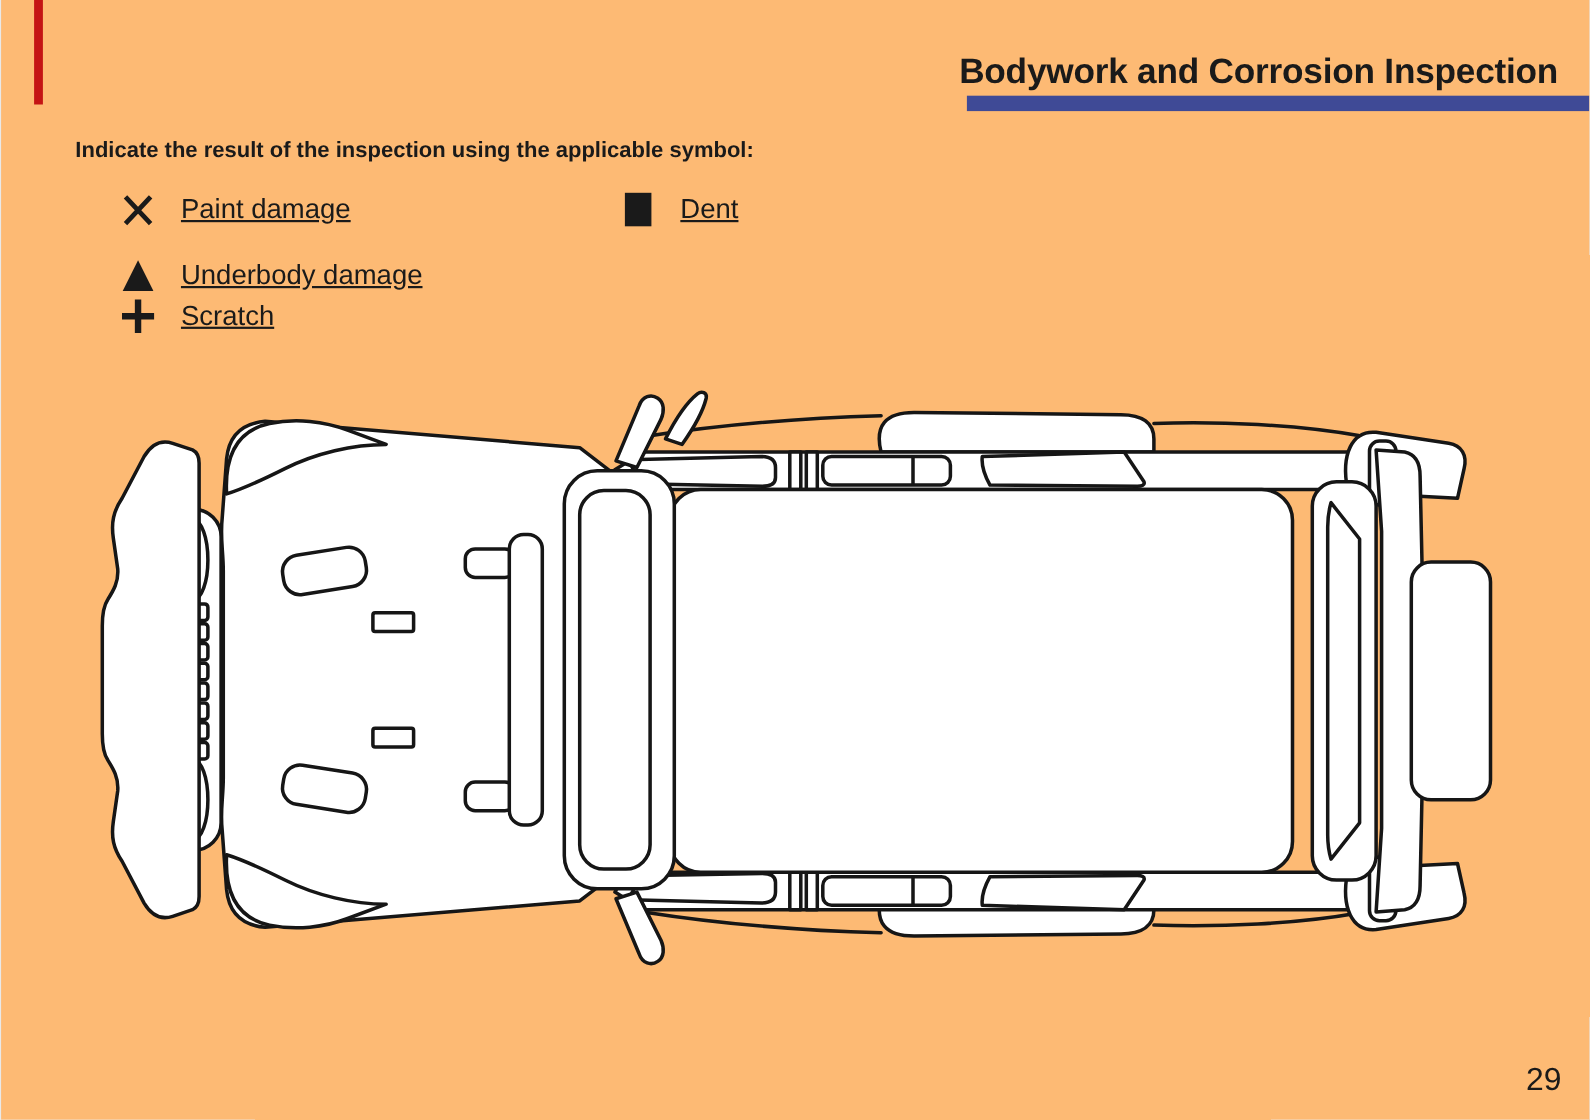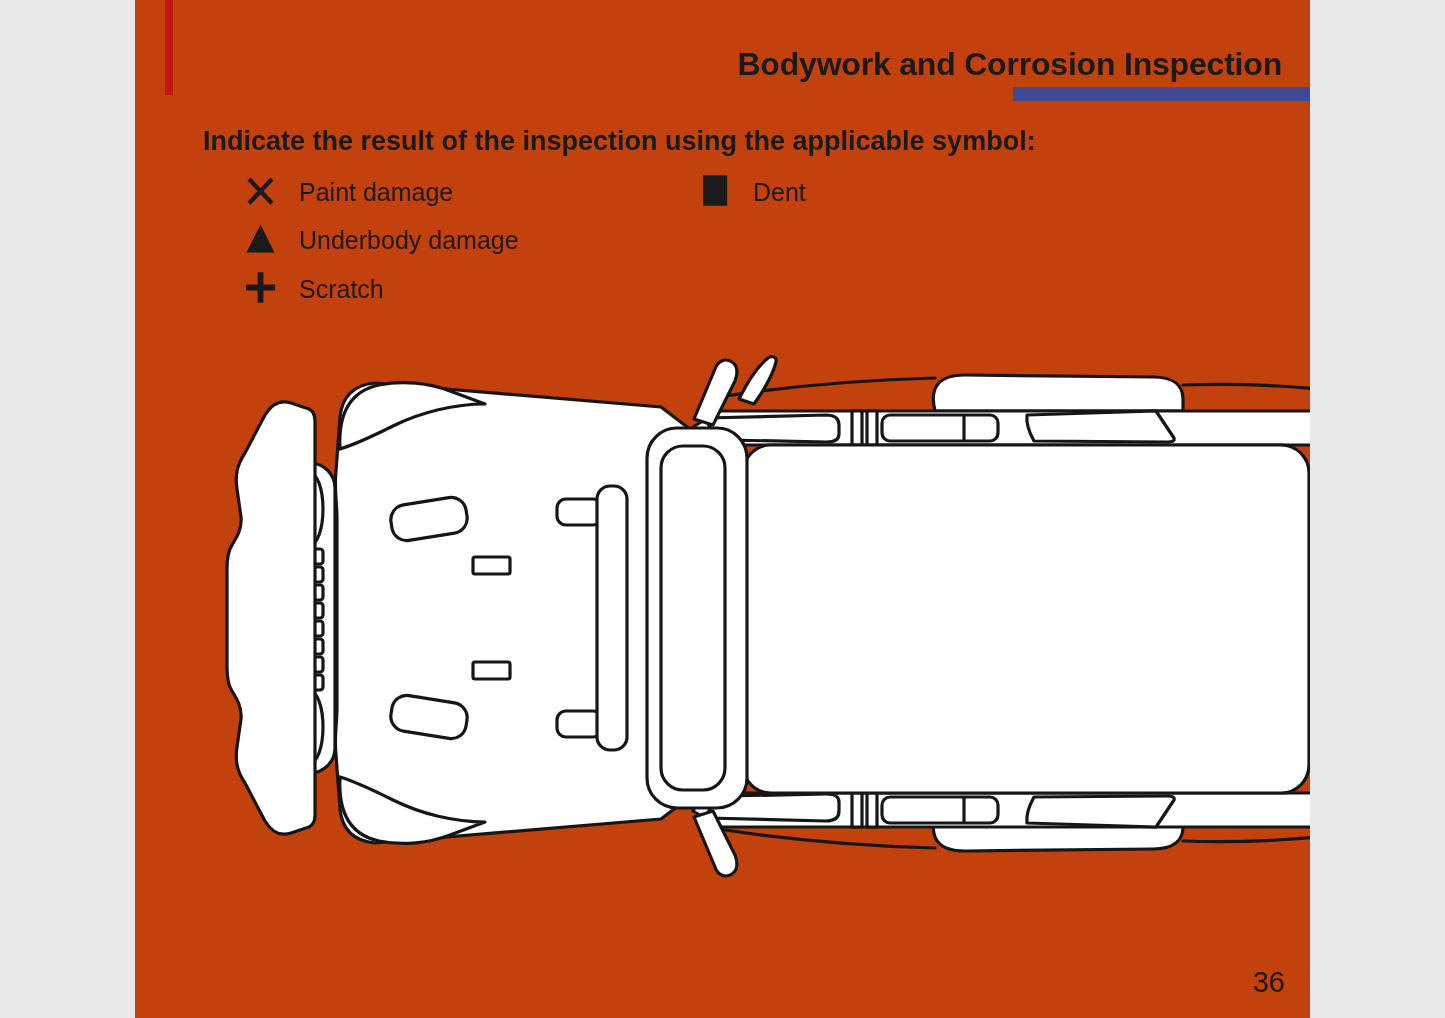--- a/index.html
+++ b/index.html
@@ -1,36 +1,36 @@
 <!DOCTYPE html>
 <html><head>
 <meta charset="utf-8">
 <style>
   html,body { margin:0; padding:0; background:#e9e9e9; }
   .page {
     position:relative;
-    width:1175px; height:1018px;
-    background:#c2410c;
+    width:1444px; height:1018px;
+    background:#fdba74;
     font-family:"Liberation Sans", sans-serif;
     color:#1a1a1a;
     overflow:hidden;
     margin:0 auto;
   }
   .edge-tab { position:absolute; left:30px; top:0; width:8px; height:95px; background:#c41414; }
   .title {
     position:absolute; top:46px; right:28px;
     font-size:32px; font-weight:700; letter-spacing:-0.2px; white-space:nowrap;
   }
   .title-bar { position:absolute; left:878px; right:0; top:87px; height:14px; background:#3f4a96; }
   .instruction {
     position:absolute; left:68px; top:126px;
-    font-size:27px; font-weight:700; white-space:nowrap;
+    font-size:20px; font-weight:700; white-space:nowrap;
   }
   .legend-item {
-    position:absolute; display:flex; align-items:flex-end; white-space:nowrap;
+    position:absolute; display:flex; align-items:center; white-space:nowrap;text-decoration:underline;
   }
   .legend-item .sym { width:34px; height:34px; display:flex; align-items:center; justify-content:center; }
   .legend-item .lbl { margin-left:22px; font-size:25px; }
   .car-wrap { position:absolute; left:88px; top:352px; width:1280px; height:552px; }
   .car-wrap svg { display:block; width:100%; height:100%; }
   .page-number { position:absolute; right:25px; top:966px; font-size:29px; }
 </style>
 </head>
 <body>
 
@@ -44,21 +44,21 @@
   <div class="instruction">Indicate the result of the inspection using the applicable symbol:</div>
 
   <div class="legend-item" style="left:108px; top:173px;">
     <span class="sym">
       <svg viewBox="0 0 24 26" width="31" height="33">
           <path d="M3,4 L21,23 M21,4 L3,23" stroke="#1a1a1a" stroke-width="3.4" fill="none"></path>
         </svg>
     </span>
     <span class="lbl">Paint damage</span>
   </div>
-  <div class="legend-item" style="left:108px; top:221px;">
+  <div class="legend-item" style="left:108px; top:233px;">
     <span class="sym">
       <svg viewBox="0 0 24 26" width="31" height="33">
           <path d="M12,2 L23,24 L1,24 Z" fill="#1a1a1a"></path>
         </svg>
     </span>
     <span class="lbl">Underbody damage</span>
   </div>
   <div class="legend-item" style="left:108px; top:270px;">
     <span class="sym">
       <svg viewBox="0 0 24 26" width="31" height="33">
@@ -149,15 +149,15 @@
 
         <rect x="424" y="75" width="100" height="380" rx="30"></rect>
         <rect x="438" y="93" width="64" height="344" rx="22"></rect>
         <path d="M471,66 L492,16 C495,7 503,5 509,9 C515,13 515,21 512,28 L490,72 Z"></path>
         <path d="M471,464 L492,514 C495,523 503,525 509,521 C515,517 515,509 512,502 L490,458 Z"></path>
         <path d="M516,46 C526,26 535,13 545,5 C549,2 554,4 553,9 C550,21 541,37 531,51 Z"></path>
       </g>
     </svg>
   </div>
 
-  <div class="page-number">36</div>
+  <div class="page-number">29</div>
 
 </div>
 
 </body></html>

